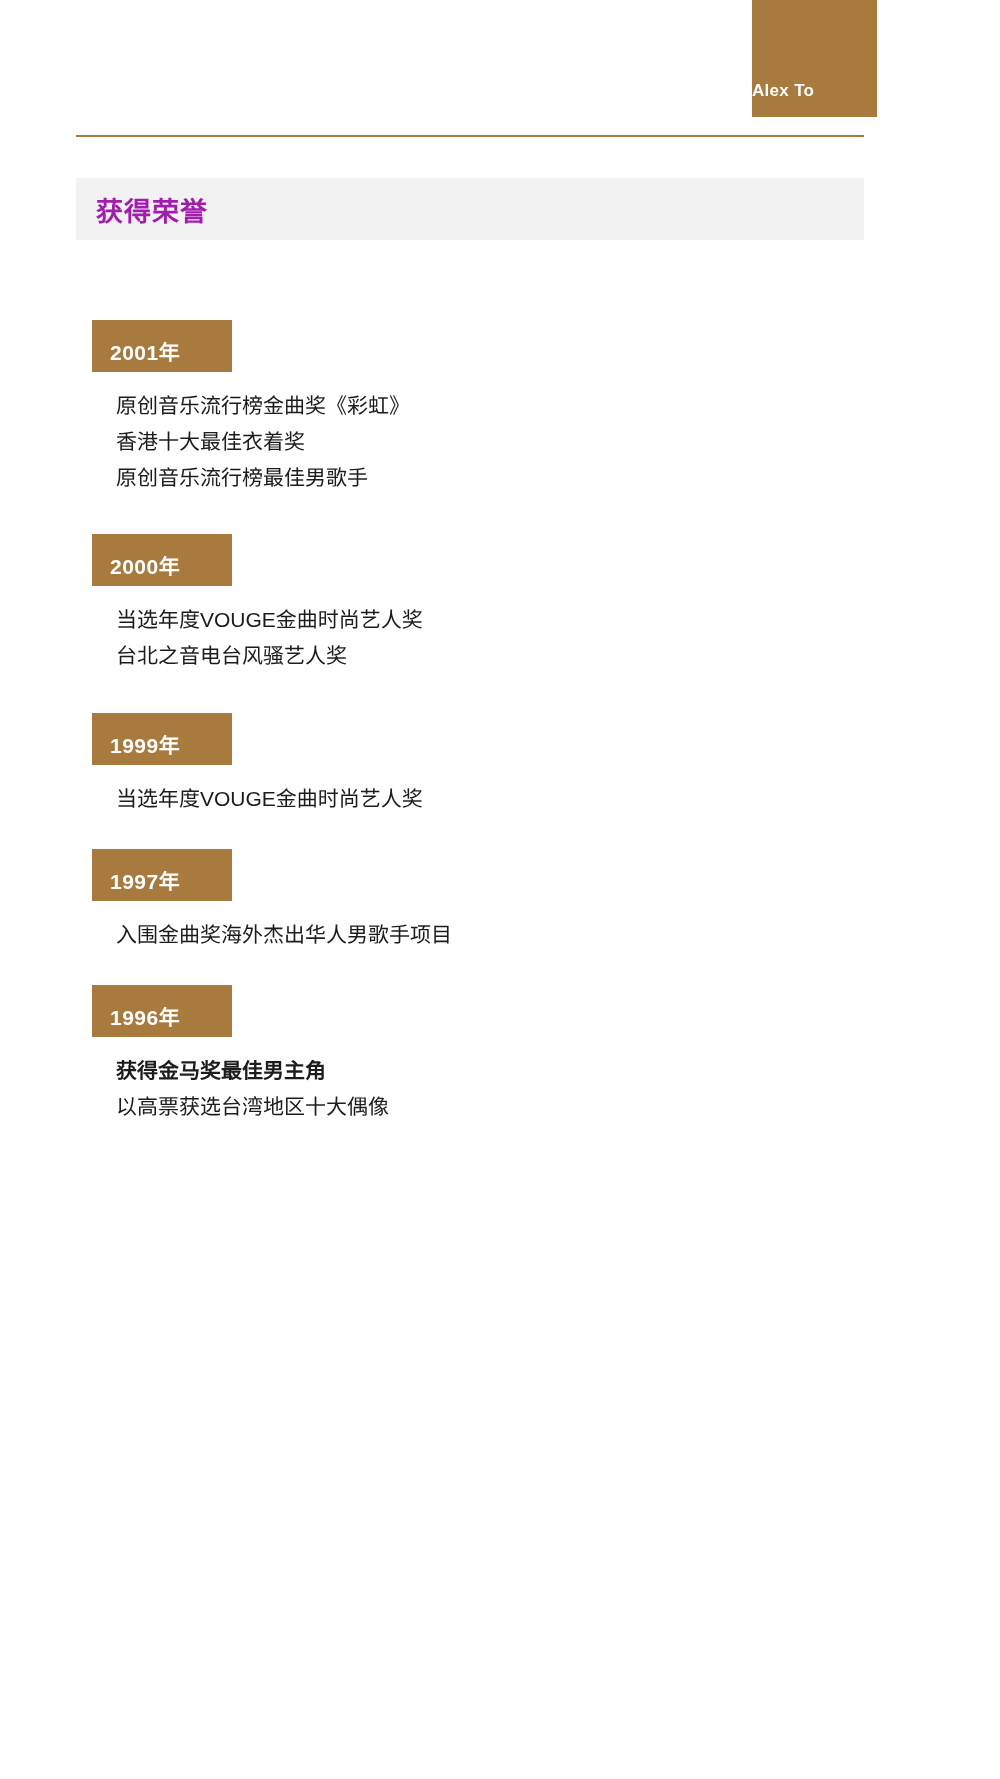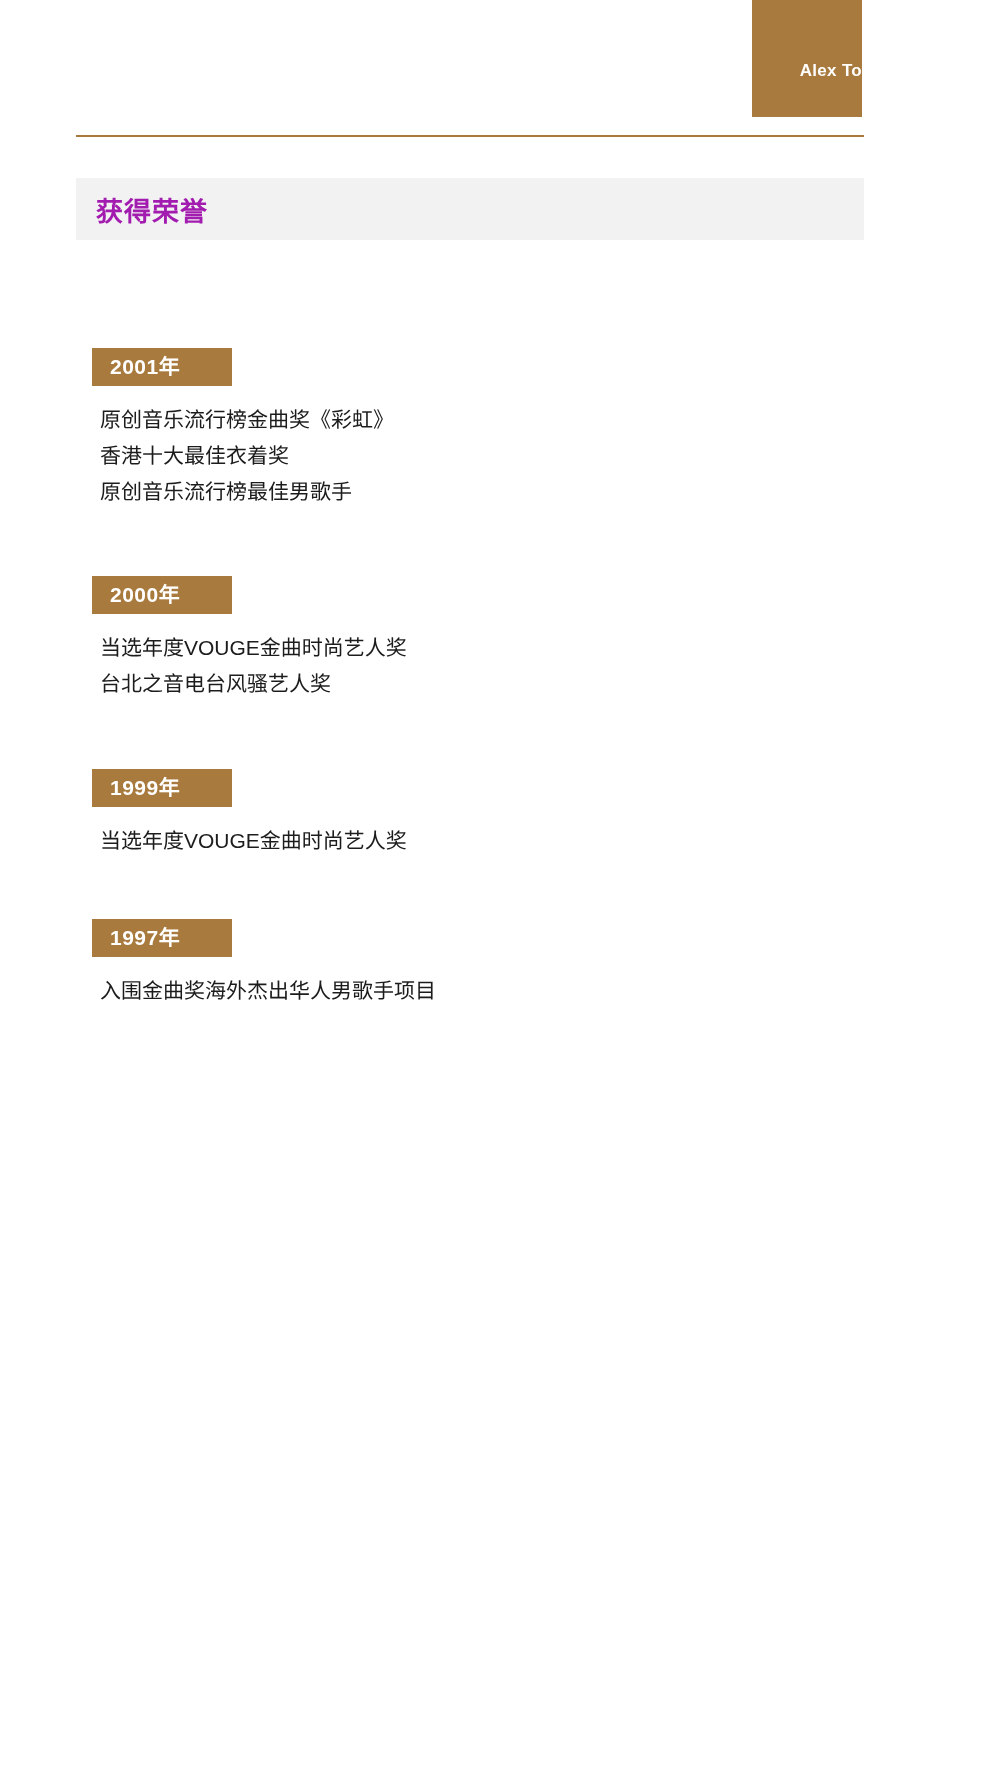--- a/index.html
+++ b/index.html
@@ -26,28 +26,28 @@
   
   .header {
     position: relative;
     height: 140px;
   }
 
   .name-tab {
     position: absolute;
     top: 0;
     left: 752px;
-    width: 110px;
+    width: 125px;
     height: 117px;
     background: #a87a3d;
     color: #ffffff;
     display: flex;
     align-items: flex-end;
-    justify-content: flex-end;
-    padding-bottom: 36px;
+    justify-content: flex-start;
+    padding-bottom: 16px;
     box-sizing: border-box;
   }
   .name-tab span {
     font-size: 17px;
     font-weight: 700;
     letter-spacing: 0.3px;
     white-space: nowrap;
   }
 
   .header-rule {
@@ -92,29 +92,28 @@
     margin-bottom: 8px;
   }
 
   .year-chip {
     display: inline-block;
     background: #a87a3d;
     color: #ffffff;
     font-size: 21px;
     font-weight: 700;
     letter-spacing: 0.5px;
-    padding: 8px 18px 9px 18px;
+    padding: 22px 18px 9px 18px;
     line-height: 1;
     box-sizing: border-box;
     min-width: 140px;
-    margin-top: 28px;
   }
 
   .items {
-    margin: 16px 0 0 0;
+    margin: 16px 0 0 16px;
     padding: 0;
     list-style: none;
   }
 
   .items li {
     font-size: 21px;
     line-height: 1.72;
     color: #1c1c1c;
     margin-left: 8px;
     white-space: nowrap;
@@ -153,15 +152,19 @@
       <div class="year-group"><div class="year-chip">2000年</div><ul class="items">
           <li>当选年度VOUGE金曲时尚艺人奖</li>
           <li>台北之音电台风骚艺人奖</li>
         </ul><div class="gap-lg"></div></div>
       <div class="year-group"><div class="year-chip">1999年</div><ul class="items">
           <li>当选年度VOUGE金曲时尚艺人奖</li>
         </ul><div class="gap-md"></div></div>
       <div class="year-group"><div class="year-chip">1997年</div><ul class="items">
           <li>入围金曲奖海外杰出华人男歌手项目</li>
         </ul><div class="gap-md"></div></div>
+      <div class="year-group"><div class="year-chip">1996年</div><ul class="items">
+          <li class="bold">获得金马奖最佳男主角</li>
+          <li>以高票获选台湾地区十大偶像</li>
+        </ul><div class="gap-sm"></div></div>
     </div>
 
 </div>
 
 </body></html>

